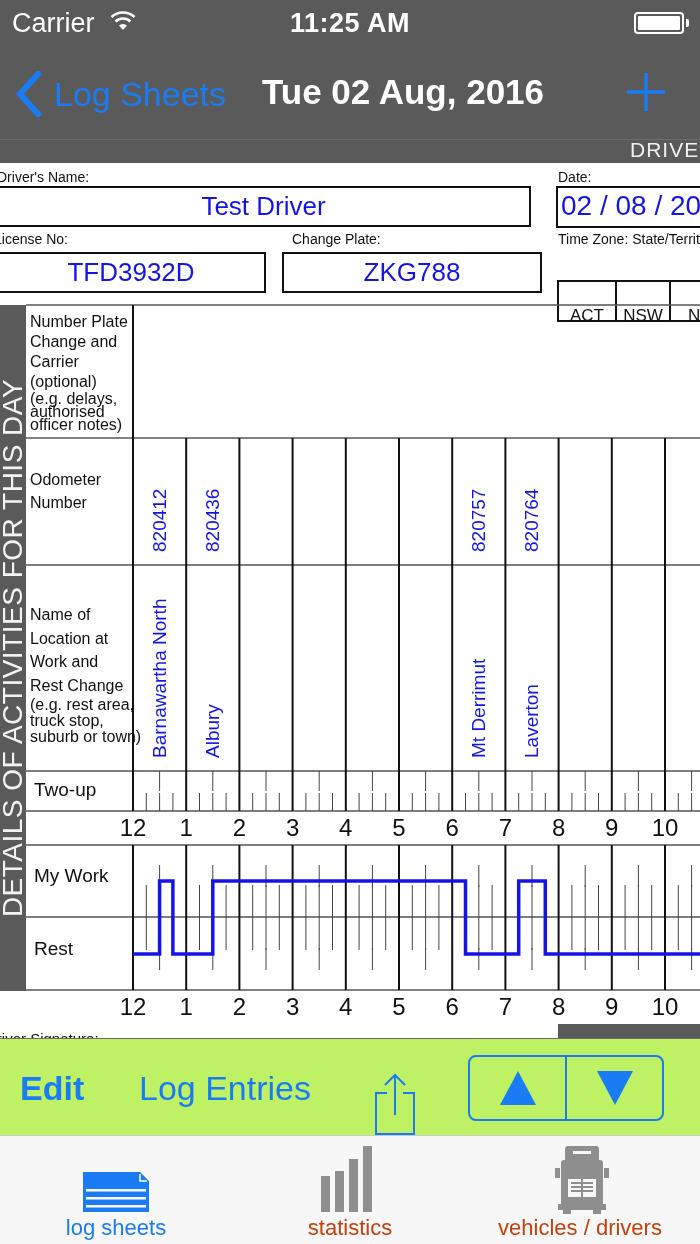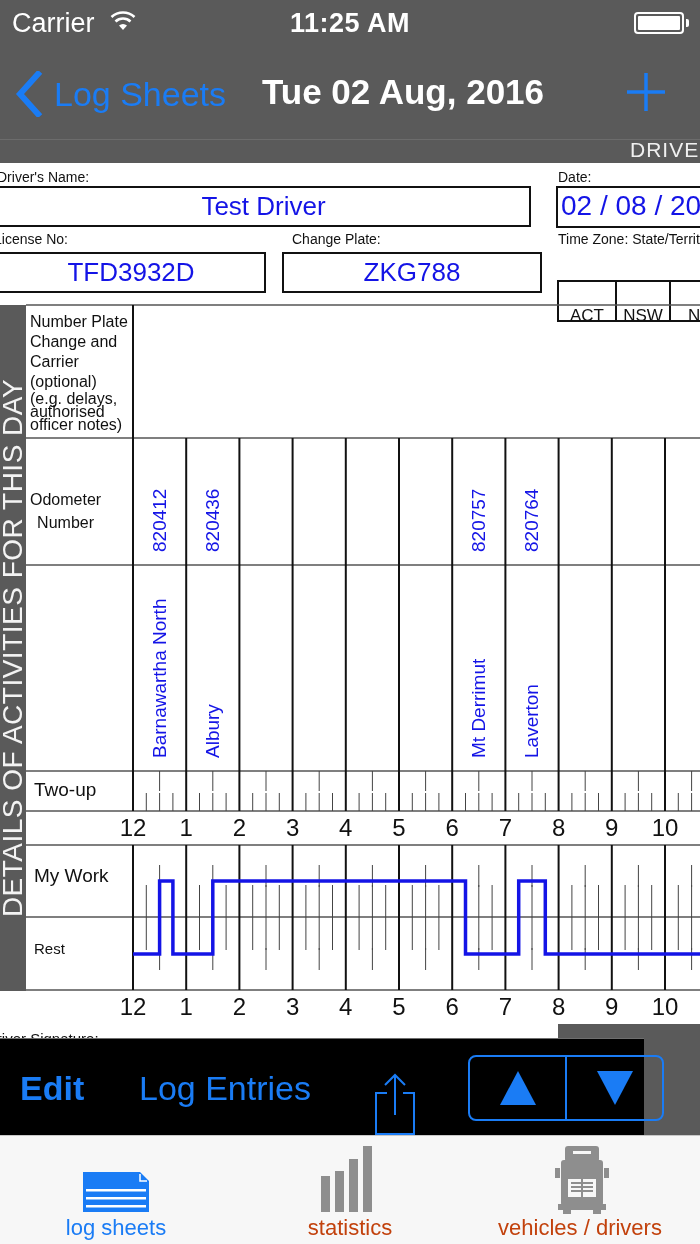--- a/index.html
+++ b/index.html
@@ -41,21 +41,21 @@
   .vtext { position: absolute; color: #1414e6; font-size: 19px; white-space: nowrap; transform: rotate(-90deg); transform-origin: left top; }
 
   .hour-label { position: absolute; font-size: 24px; color: #111; transform: translateX(-50%); }
 
   .graph-svg { position: absolute; left: 0; top: 0; }
 
   .sig-label { position: absolute; left: 0; top: 890px; font-size: 15px; color: #111; }
   .sig-dark { position: absolute; left: 558px; top: 884px; width: 142px; height: 14px; background: #5a5a5a; }
 
   
-  .toolbar { position: absolute; left: 0; top: 1038px; width: 644px; height: 97px; background: #000000; border-top: 1px solid #6e6e6e; text-decoration: underline; }
+  .toolbar { position: absolute; left: 0; top: 1038px; width: 700px; height: 97px; background: #bef264; border-top: 1px solid #6e6e6e; text-decoration: underline; }
   .edit-button { position: absolute; left: 20px; top: 30px; font-size: 34px; font-weight: bold; color: #1a7cf5; cursor: pointer; }
   .log-entries-button { position: absolute; left: 139px; top: 30px; font-size: 34px; color: #1a7cf5; cursor: pointer; }
   .share-button { position: absolute; left: 372px; top: 34px; width: 46px; height: 62px; cursor: pointer; }
   .stepper { position: absolute; left: 468px; top: 16px; width: 196px; height: 66px; border: 2px solid #1a7cf5; border-radius: 8px; display: flex; }
   .stepper-seg { flex: 1; display: flex; align-items: center; justify-content: center; cursor: pointer; }
   .stepper-seg + .stepper-seg { border-left: 2px solid #1a7cf5; }
 
   
   .tab-bar { position: absolute; left: 0; top: 1135px; width: 700px; height: 109px; background: #f7f7f7; border-top: 1px solid #c8c8c8; }
   .tab { position: absolute; top: 0; height: 109px; text-align: center; cursor: pointer; }
@@ -255,27 +255,36 @@
 
   <div class="row-label" style="top:172px;">
     <span style="display:block">Number Plate</span>
     <span style="display:block">Change and</span>
     <span style="display:block">Carrier</span>
     <span style="display:block">(optional)</span>
     <span class="small">(e.g. delays,</span>
     <span class="small">authorised</span>
     <span class="small">officer notes)</span>
   </div>
-  <div class="row-label" style="top:348px; line-height:23px;text-align:center;">
+  <div class="row-label" style="top:328px; line-height:23px;">
     <span style="display:block">Odometer</span>
     <span style="display:block">Number</span>
   </div>
+  <div class="row-label" style="top:463px; line-height:23.5px;">
+    <span style="display:block">Name of</span>
+    <span style="display:block">Location at</span>
+    <span style="display:block">Work and</span>
+    <span style="display:block">Rest Change</span>
+    <span class="small" style="line-height:16px;">(e.g. rest area,</span>
+    <span class="small" style="line-height:16px;">truck stop,</span>
+    <span class="small" style="line-height:16px;">suburb or town)</span>
+  </div>
   <div class="row-label" style="top:640px; left:34px; font-size:19px;">Two-up</div>
   <div class="row-label" style="top:726px; left:34px; font-size:19px;">My Work</div>
-  <div class="row-label" style="top:799px; left:34px; font-size:15px;">Rest</div>
+  <div class="row-label" style="top:799px; left:34px; font-size:19px;">Rest</div>
 
   <div id="hours-top">
       <span class="hour-label" style="left: 133px; top: 674px;">12</span>
       <span class="hour-label" style="left: 186.2px; top: 674px;">1</span>
       <span class="hour-label" style="left: 239.4px; top: 674px;">2</span>
       <span class="hour-label" style="left: 292.6px; top: 674px;">3</span>
       <span class="hour-label" style="left: 345.8px; top: 674px;">4</span>
       <span class="hour-label" style="left: 399px; top: 674px;">5</span>
       <span class="hour-label" style="left: 452.2px; top: 674px;">6</span>
       <span class="hour-label" style="left: 505.4px; top: 674px;">7</span>

